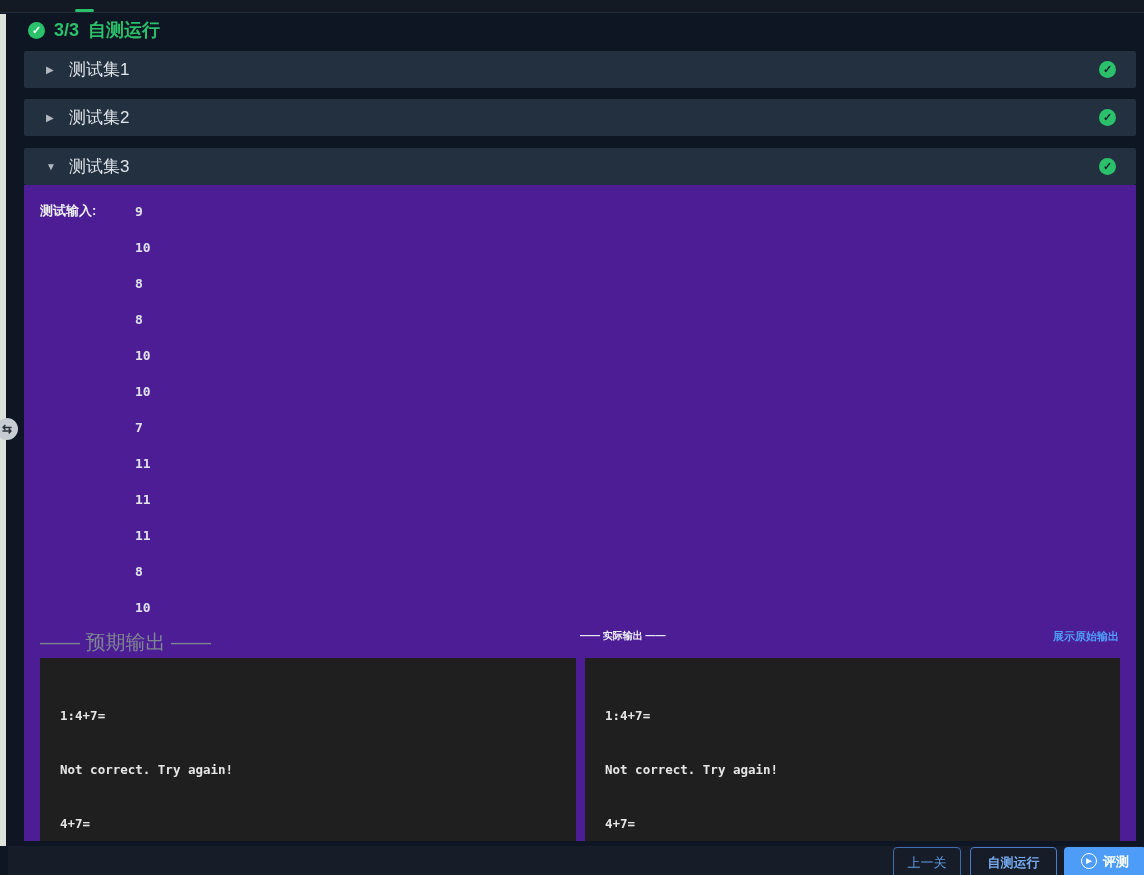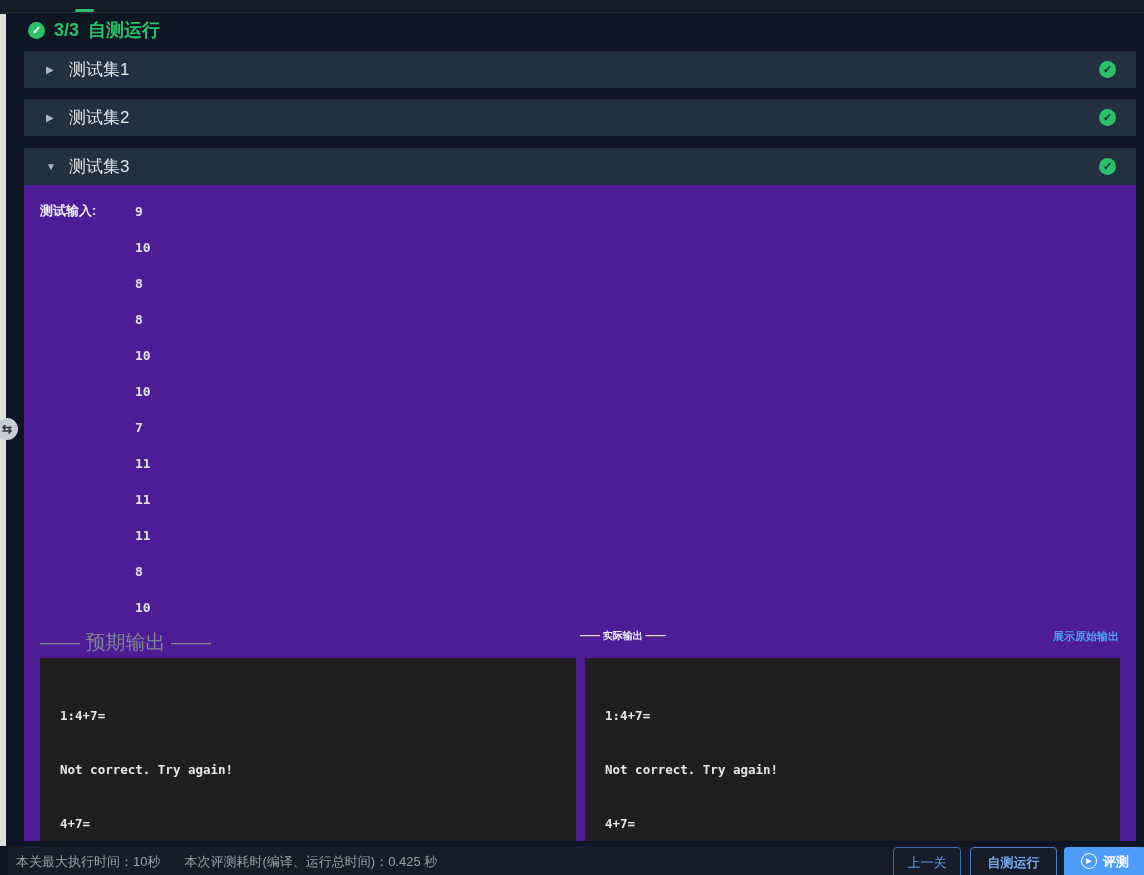--- a/index.html
+++ b/index.html
@@ -205,23 +205,20 @@
       
       
       
       
       
       
     </div>
   </div>
 
   <div class="footer">
-    <div class="footer-info">
-      <span>本关最大执行时间：10秒</span><span class="sep"></span><span>本次评测耗时(编译、运行总时间)：0.425 秒</span>
-    </div>
     <div class="btn btn-prev">上一关</div>
     <div class="btn btn-selftest">自测运行</div>
     <div class="btn btn-eval">
       <span class="play-icon">▶</span>
       <span>评测</span>
     </div>
   </div>
 
 </div>
 

